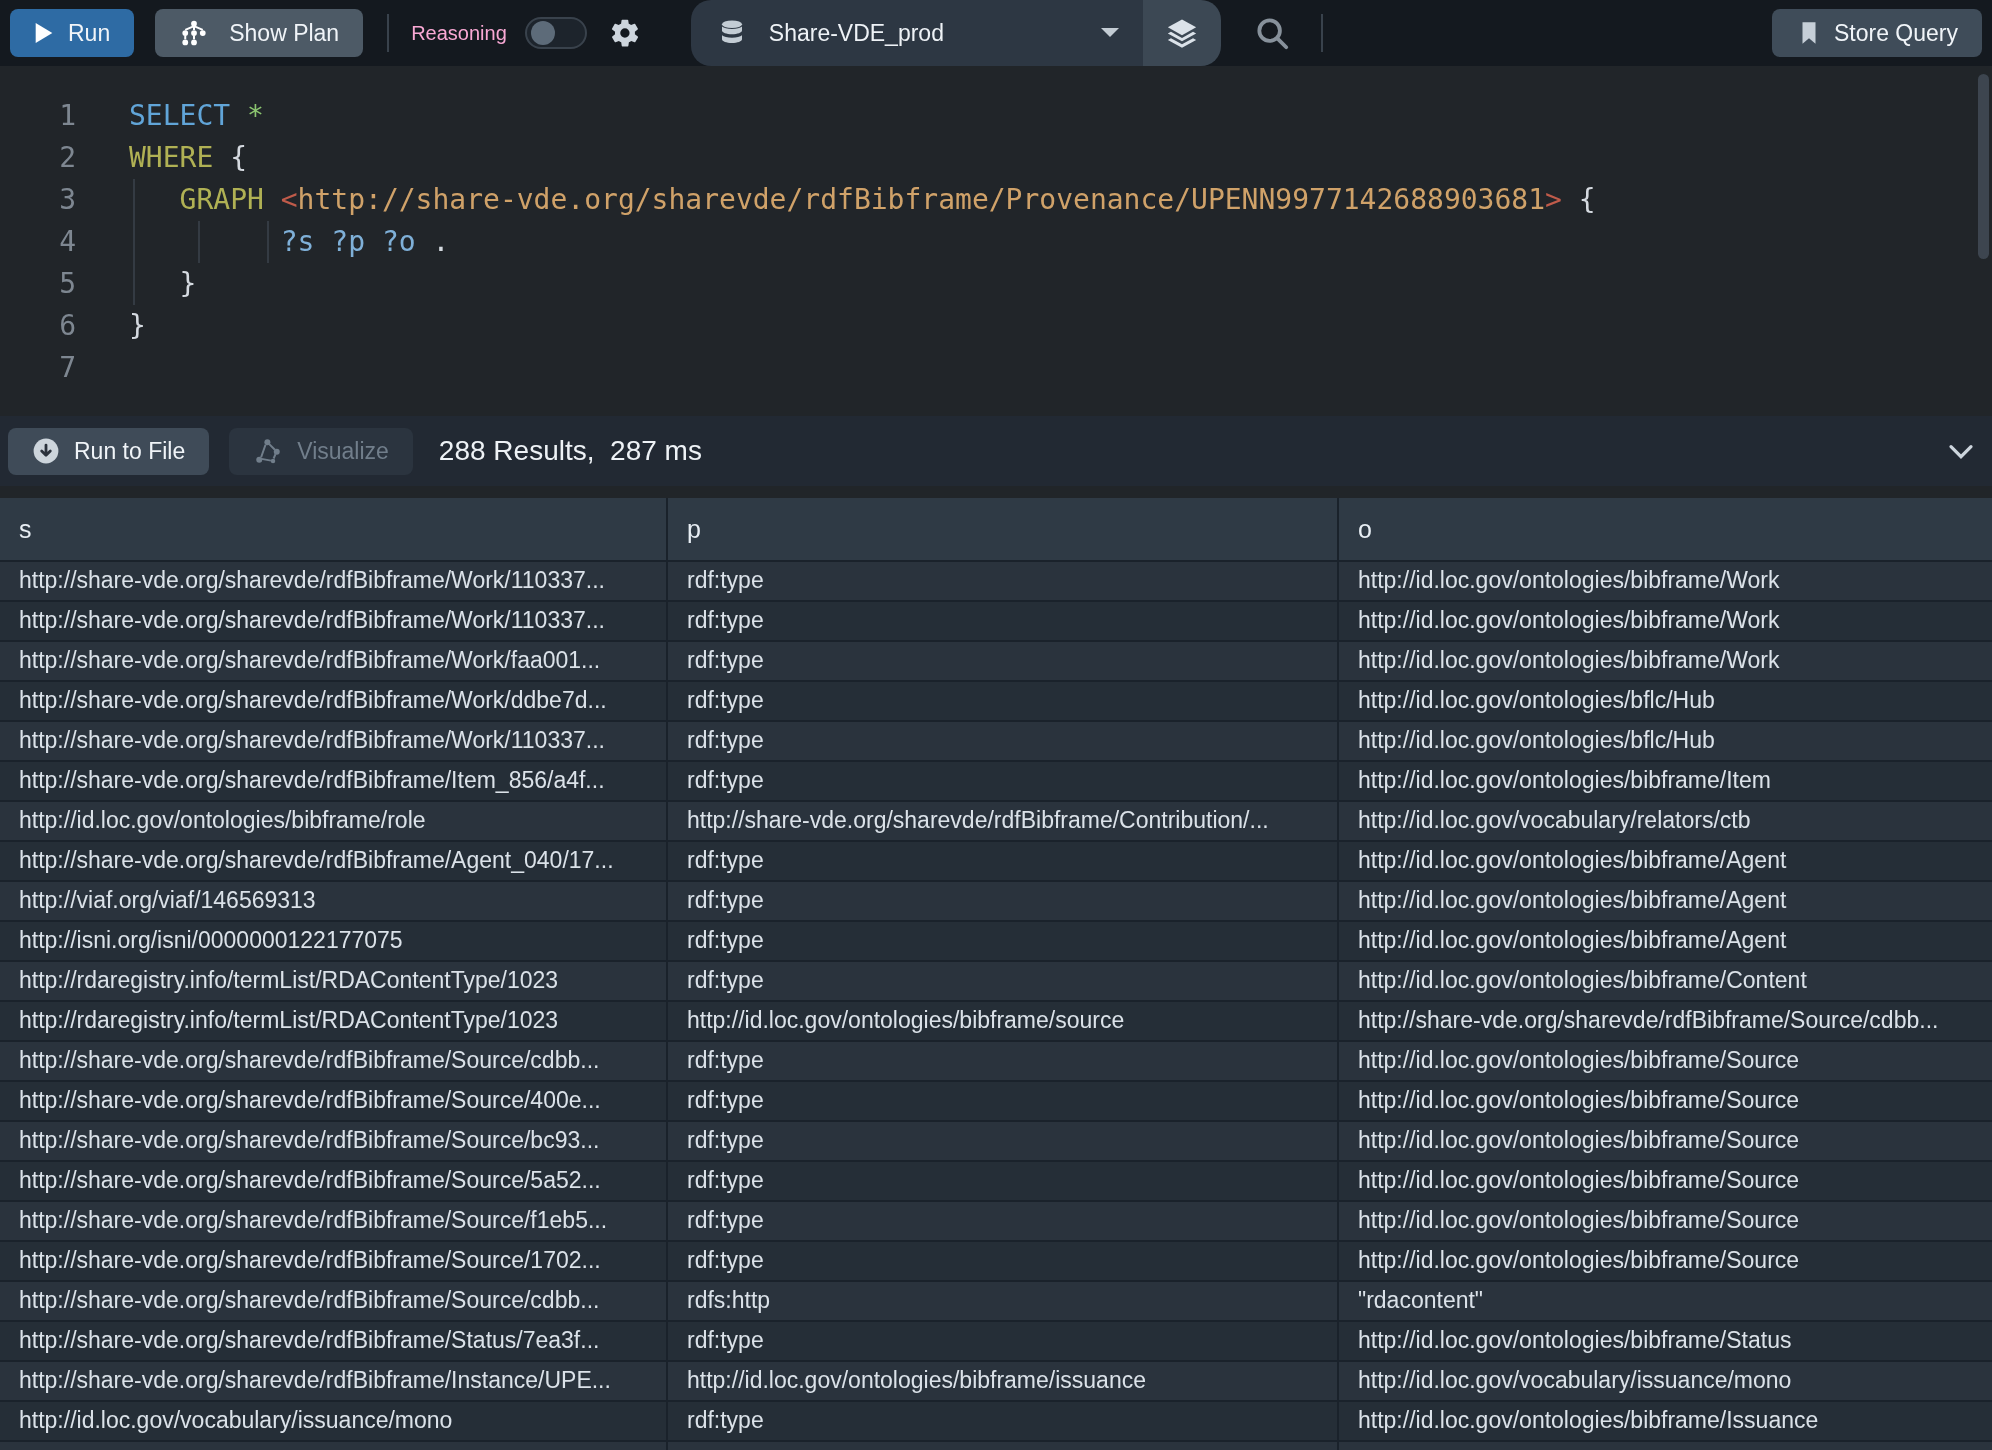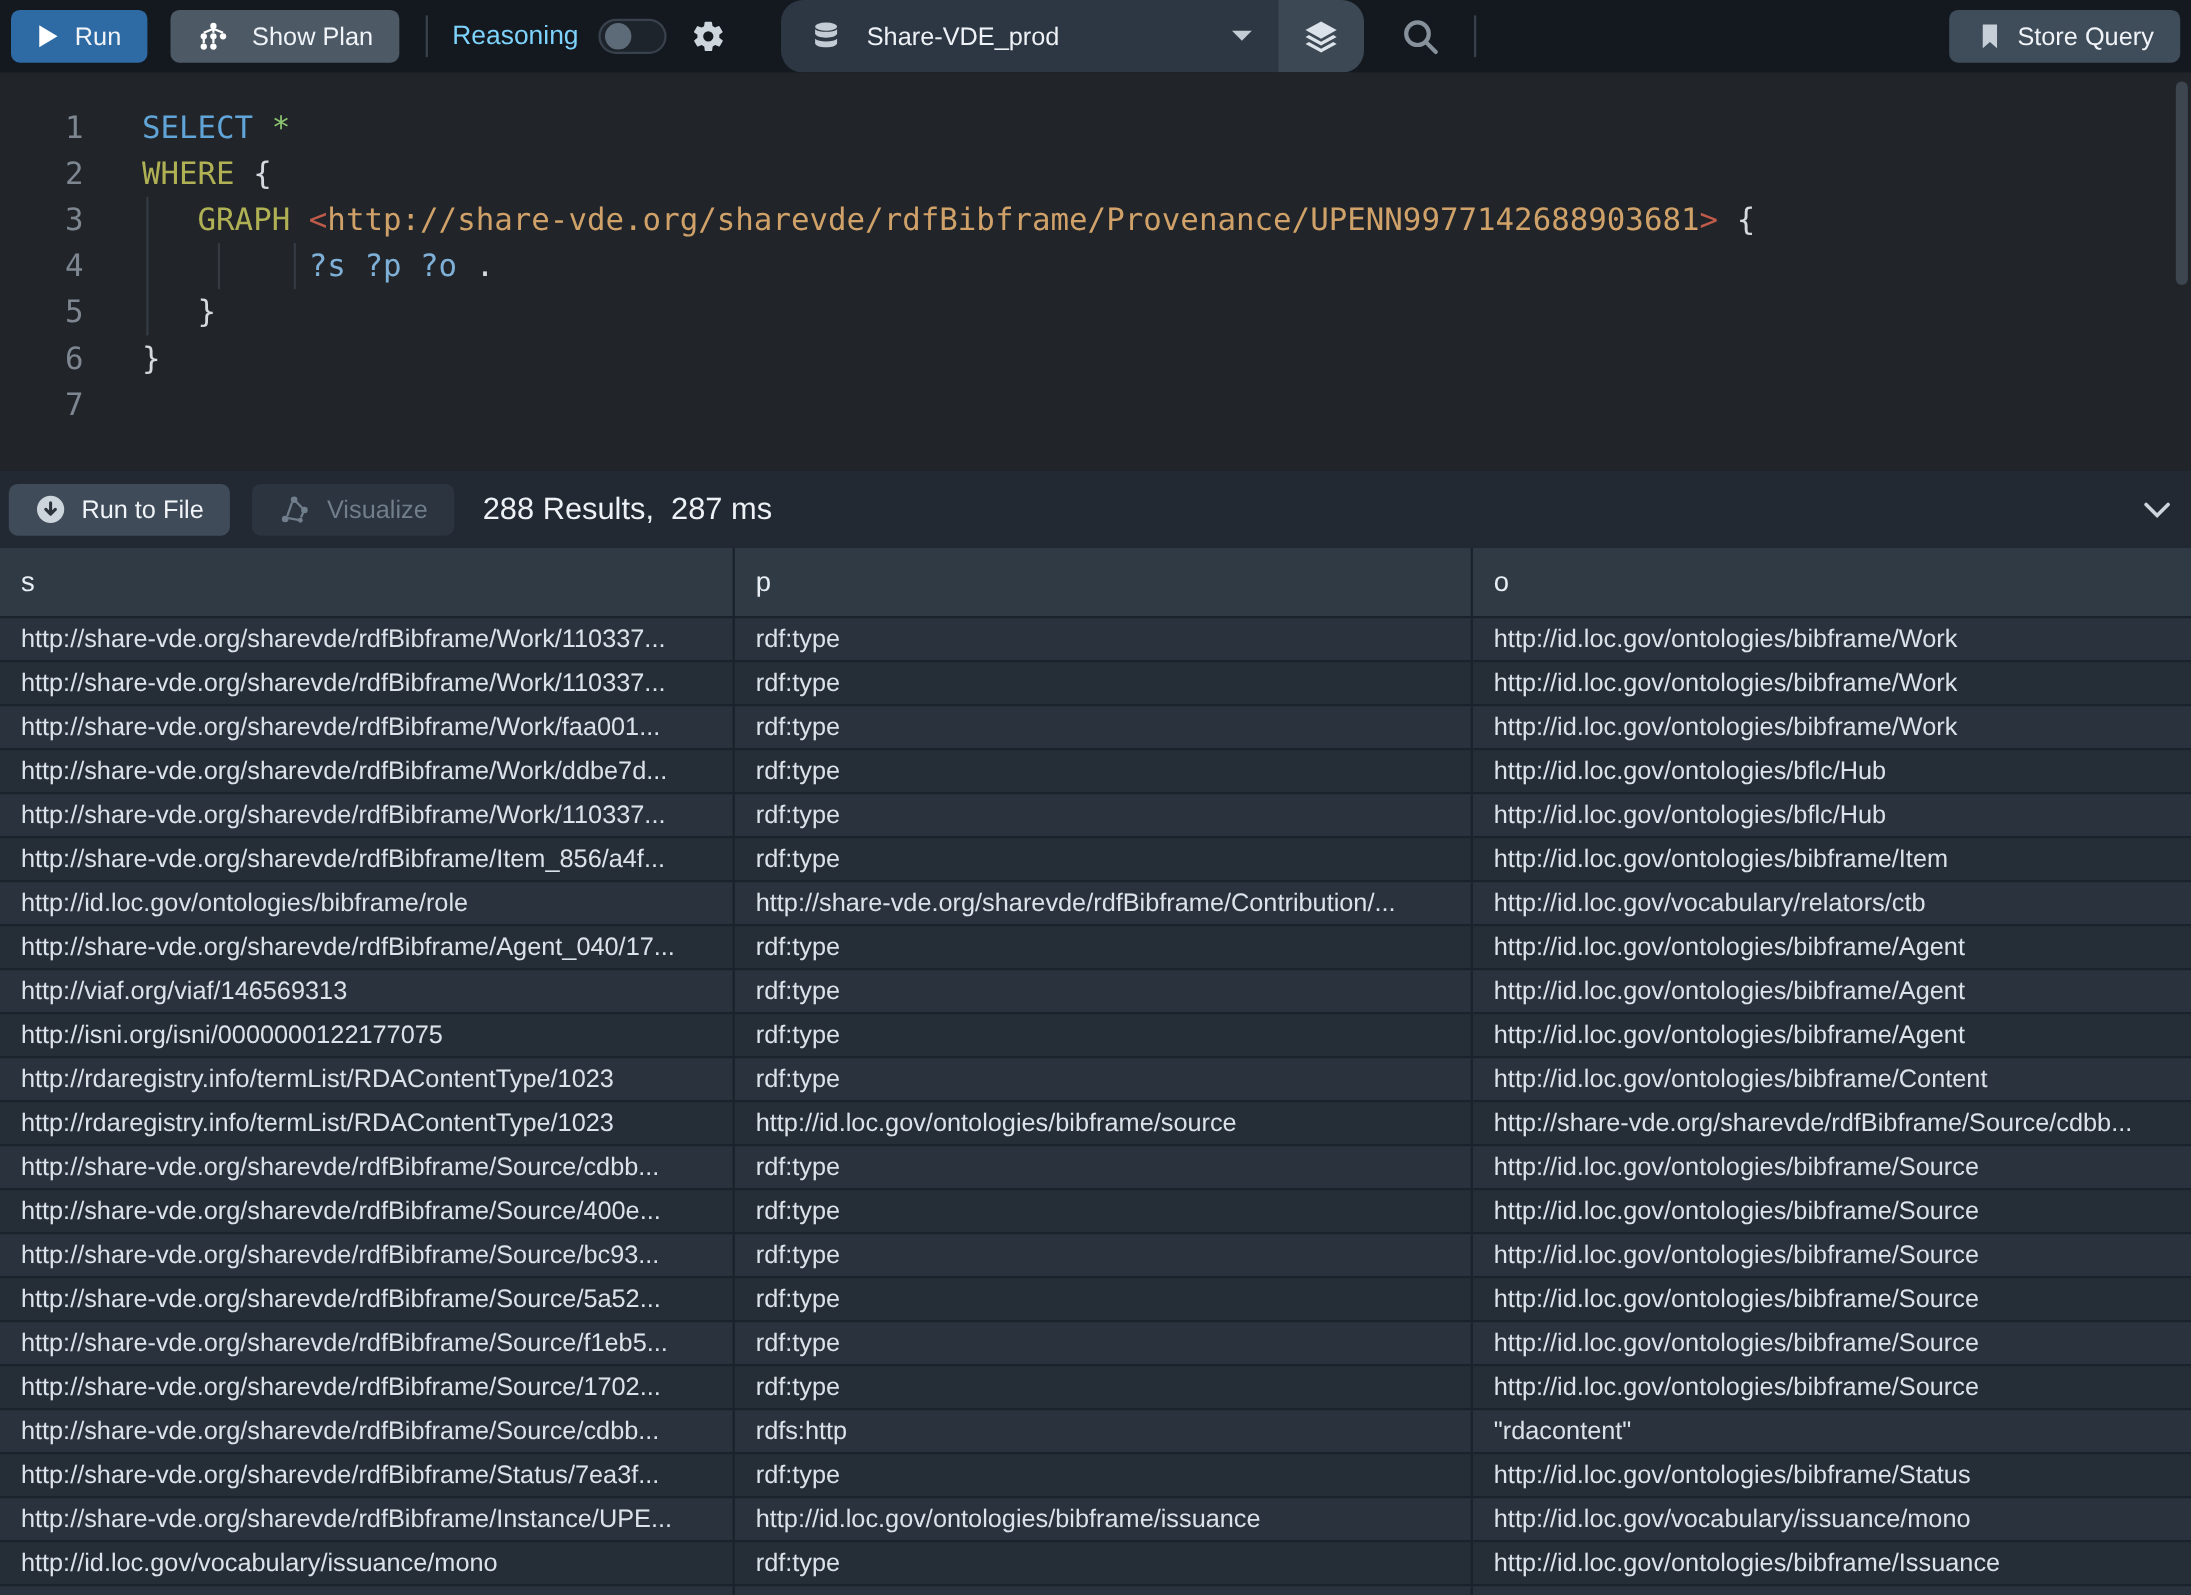--- a/index.html
+++ b/index.html
@@ -8,21 +8,21 @@
 
   
   .toolbar { position:absolute; left:0; top:0; width:1992px; height:66px;
     background:#14191f; display:flex; align-items:center; }
   .btn { display:flex; align-items:center; gap:14px; height:48px; border:none;
     border-radius:8px; font-family:"Liberation Sans",sans-serif; font-size:23px;
     color:#f0f4f8; cursor:pointer; padding:0 24px; }
   .btn-run { margin-left:10px; background:#2e6ba4; }
   .btn-plan { margin-left:21px; background:#4d5a66;gap:20px; }
   .vdiv { width:2px; height:38px; background:#39424c; margin-left:24px; }
-  .reasoning-label { margin-left:22px; font-size:24px; color:#7dd3fc; }
+  .reasoning-label { margin-left:22px; font-size:20px; color:#f9a8d4; }
   .toggle { margin-left:18px; width:62px; height:32px; border-radius:16px;
     background:#1d242c; border:2px solid #39424c; position:relative; cursor:pointer; }
   .toggle .knob { position:absolute; left:4px; top:2px; width:24px; height:24px;
     border-radius:50%; background:#5d6b79; }
   .gear { margin-left:22px; color:#cdd5dd; display:flex; cursor:pointer; }
   .db-group { margin-left:50px; align-self:stretch; display:flex; border-radius:20px;
     overflow:hidden; margin-top:0; height:66px; }
   .db-select { width:452px; background:#2d3743; display:flex; align-items:center;
     cursor:pointer; color:#eef2f6; }
   .db-select .db-icon { margin-left:26px; color:#c3ccd4; display:flex; }
@@ -50,21 +50,21 @@
   .tok-var   { color:#7fb0d8; }
   .tok-punct { color:#d5dae0; }
   .guide { position:absolute; width:2px; background:#343b43; }
   .g1 { left:133px; top:113px; height:126px; }
   .g2 { left:198px; top:155px; height:42px; }
   .g3 { left:267px; top:155px; height:42px; }
   .scroll-thumb { position:absolute; right:3px; top:8px; width:11px; height:185px;
     border-radius:6px; background:#3d454f; }
 
   
-  .results-bar { position:absolute; left:0; top:428px; width:1992px; height:70px;
+  .results-bar { position:absolute; left:0; top:416px; width:1992px; height:70px;
     background:#222933; display:flex; align-items:center; }
   .btn-runfile { margin-left:8px; background:#3f4b58; height:47px; }
   .btn-visualize { margin-left:20px; background:#2b343f; color:#717e8b; height:47px; }
   .status { margin-left:26px; font-size:28px; color:#eef2f6; white-space:pre; }
   .collapse { margin-left:auto; margin-right:16px; color:#cdd5dd; display:flex; cursor:pointer; }
 
   
   .rtable { position:absolute; left:0; top:498px; width:1992px; height:952px;
     overflow:hidden; background:#252e37; }
   .thead { display:grid; grid-template-columns:666px 671px 1fr; height:62px;

